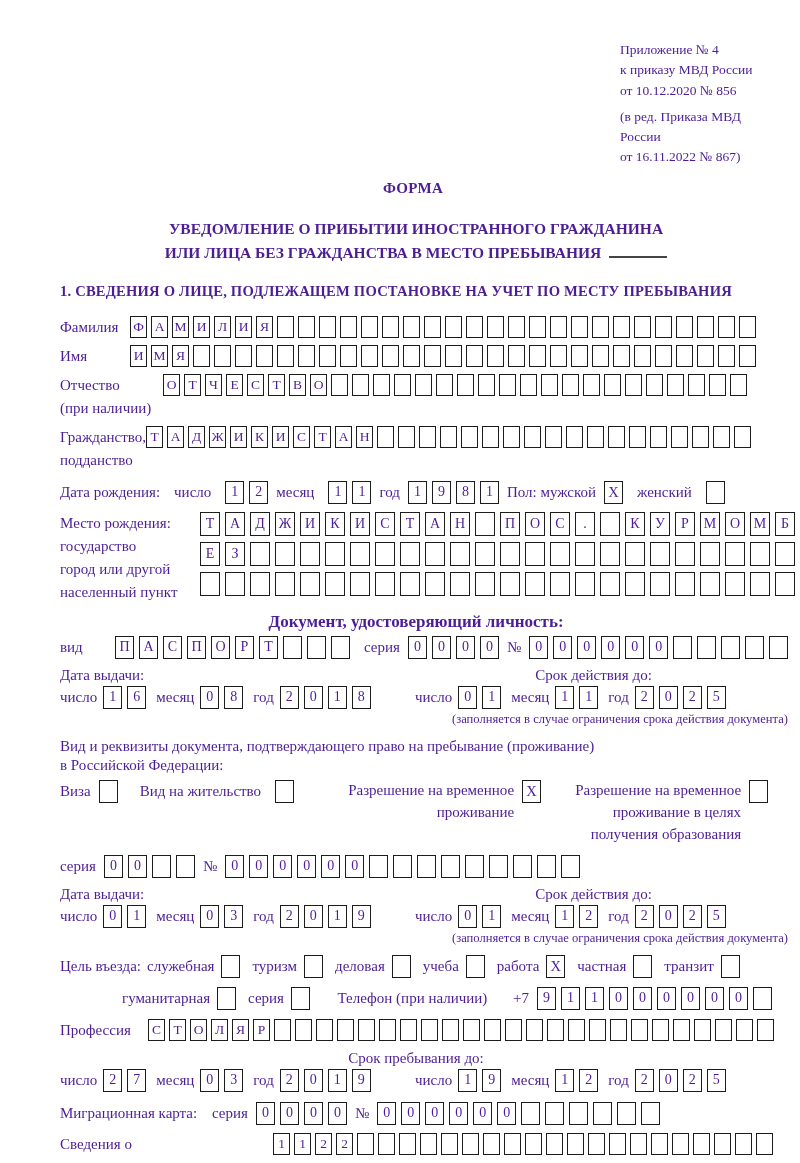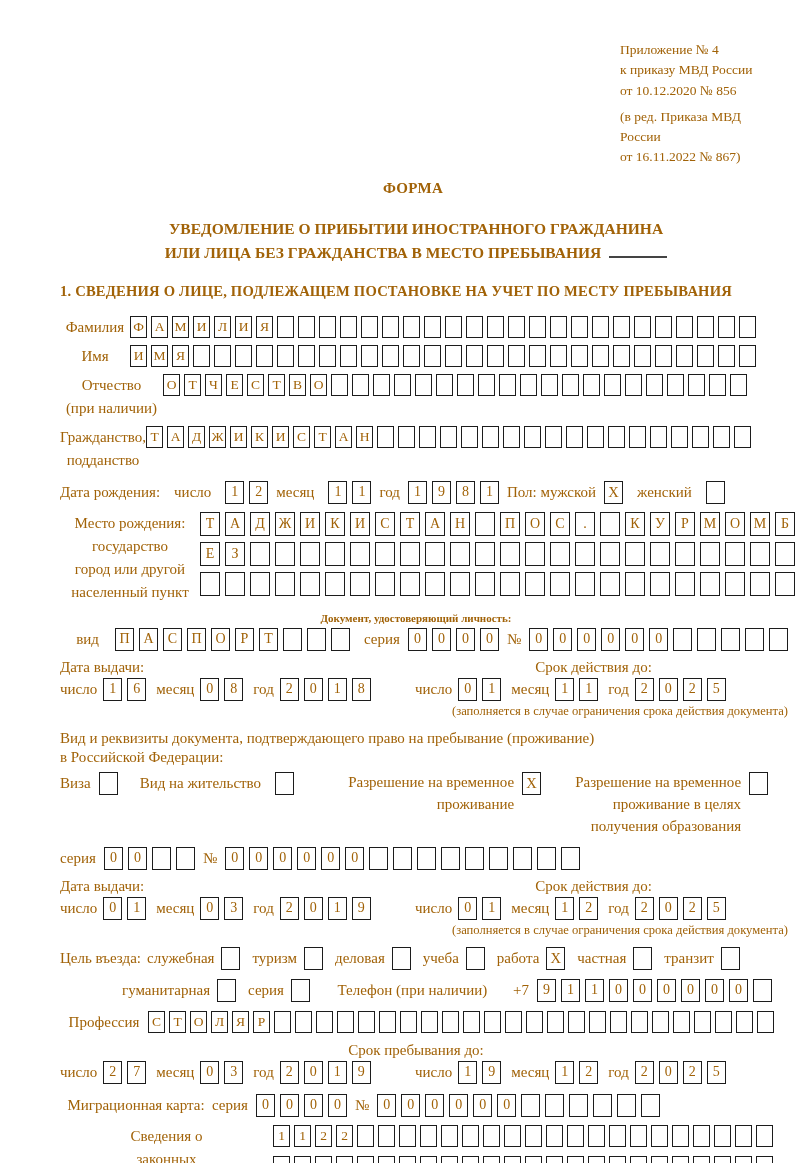--- a/index.html
+++ b/index.html
@@ -1,26 +1,26 @@
 <!DOCTYPE html>
 <html><head>
 <meta charset="utf-8">
 <style>
   html,body{margin:0;padding:0;background:#fff;}
   .page{position:relative;width:800px;height:1163px;box-sizing:border-box;
-        padding:40px 28px 0 60px;overflow:hidden;background:#fff;color:#a16207;
+        padding:40px 28px 0 60px;overflow:hidden;background:#fff;color:#4c1d95;
         font-family:"Liberation Serif","DejaVu Serif",serif;font-size:15px;}
   .refblock{margin-left:560px;font-size:13.5px;line-height:1.5;}
   .refblock .ed{margin-top:6px;}
   .forma{font-weight:bold;text-align:center;margin:12px 6px 0 0;font-size:15px;letter-spacing:.3px;}
   .title{margin-top:20px;text-align:center;font-weight:bold;font-size:15.5px;line-height:1.55;}
   .blank{display:inline-block;width:58px;border-bottom:2px solid #444;height:14px;margin-left:8px;}
   .sect{margin-top:18px;font-weight:bold;font-size:14.6px;letter-spacing:.2px;}
   .frow{display:flex;align-items:flex-start;margin-top:6px;}
-  .lbl{flex-shrink:0;line-height:23px;text-align:center;}
+  .lbl{flex-shrink:0;line-height:23px;}
   .lbl2 div{line-height:23px;}
   .cells{display:flex;gap:4px;flex-shrink:0;}
   .cell{box-sizing:border-box;width:17px;height:22px;border:1.6px solid #1c1c1c;
         text-align:center;font-size:13.5px;line-height:19px;background:#fff;}
   .cells.w{gap:5px;}
   .cells.w .cell{width:20px;height:24px;line-height:21px;font-size:14px;}
   .cells.d{gap:5px;}
   .cells.d .cell{width:19px;height:23px;line-height:20px;font-size:14px;}
   .chk{box-sizing:border-box;display:inline-block;width:19px;height:23px;border:1.7px solid #1c1c1c;
        text-align:center;line-height:20px;font-size:14.5px;flex-shrink:0;background:#fff;}
@@ -34,21 +34,21 @@
   .dates .half.l{width:355px;}
   .dates span.t{margin-right:6px;}
   .dates .cells{margin-right:10px;}
   .noteR{margin-left:330px;width:460px;text-align:center;font-size:12.6px;margin-top:3px;}
   .introline{margin-top:8px;line-height:1.5;}
   .ptypes{display:flex;align-items:flex-start;margin-top:6px;}
   .ptxt{text-align:right;line-height:1.45;}
   .purpose1,.purpose2{display:flex;align-items:center;margin-top:9px;flex-wrap:nowrap;}
   .purpose1 span.pl,.purpose2 span.pl{margin:0 7px 0 12px;}
   .purpose1 span.first{margin-left:0;}
-  .centerb{font-weight:bold;text-align:center;font-size:11px;margin-top:8px;}
+  .centerb{font-weight:bold;text-align:center;font-size:17px;margin-top:8px;}
 </style>
 </head>
 <body>
 
 <div class="page">
 
   <div class="refblock">
     <div>Приложение № 4</div>
     <div>к приказу МВД России</div>
     <div>от 10.12.2020 № 856</div>

